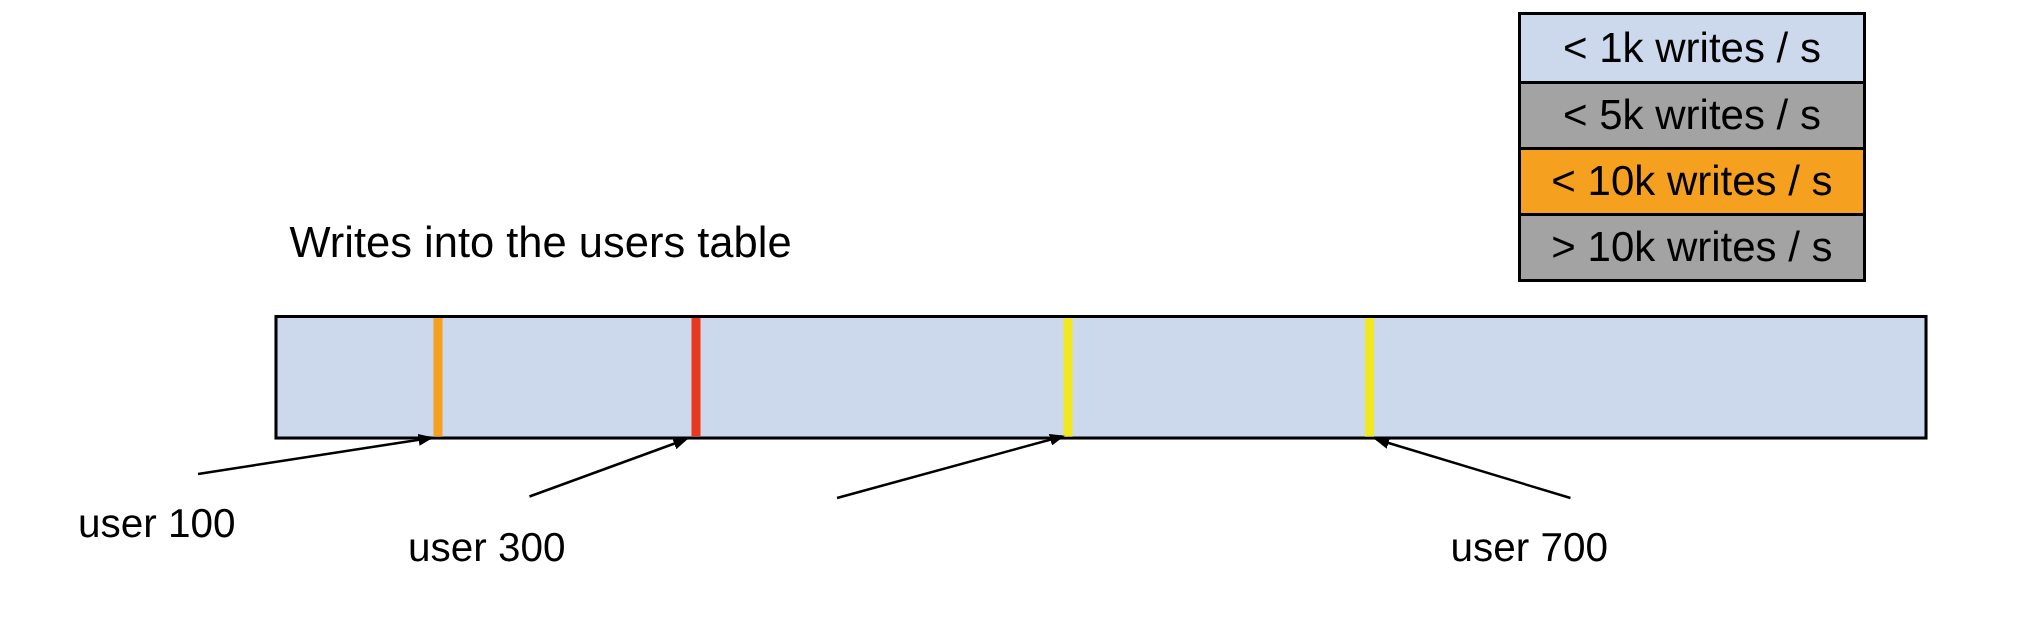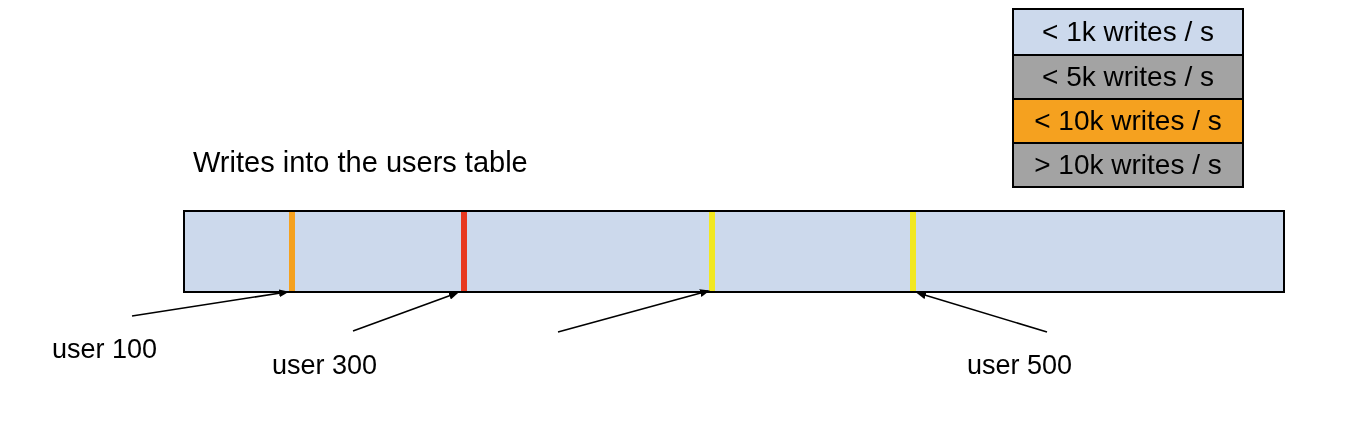--- a/index.html
+++ b/index.html
@@ -108,21 +108,21 @@
 
   <div class="users-bar" style="background: rgb(204, 217, 236);">
     <div class="bar-tick" style="background: rgb(245, 161, 31); left: 9.7%;"></div>
     <div class="bar-tick" style="background: rgb(232, 56, 31); left: 25.4%;"></div>
     <div class="bar-tick" style="background: rgb(242, 232, 33); left: 48%;"></div>
     <div class="bar-tick" style="background: rgb(242, 232, 33); left: 66.3%;"></div>
   </div>
 
   <div class="user-label u100">user 100</div>
   <div class="user-label u200">user 300</div>
-  <div class="user-label u400">user 500</div>
+  <div class="user-label u400">user 700</div>
 
   <svg class="arrow-layer" viewBox="0 0 1350 422" xmlns="http://www.w3.org/2000/svg">
     <defs>
       <marker id="ah" markerWidth="10" markerHeight="8" refX="8" refY="4" orient="auto" markerUnits="userSpaceOnUse">
         <path d="M0,0 L10,4 L0,8 z" fill="#000000"></path>
       </marker>
     </defs>
     <line x1="132" y1="316" x2="287" y2="292" stroke="#000000" stroke-width="1.6" marker-end="url(#ah)"></line>
     <line x1="353" y1="331" x2="457" y2="293" stroke="#000000" stroke-width="1.6" marker-end="url(#ah)"></line>
     <line x1="558" y1="332" x2="708" y2="291" stroke="#000000" stroke-width="1.6" marker-end="url(#ah)"></line>

